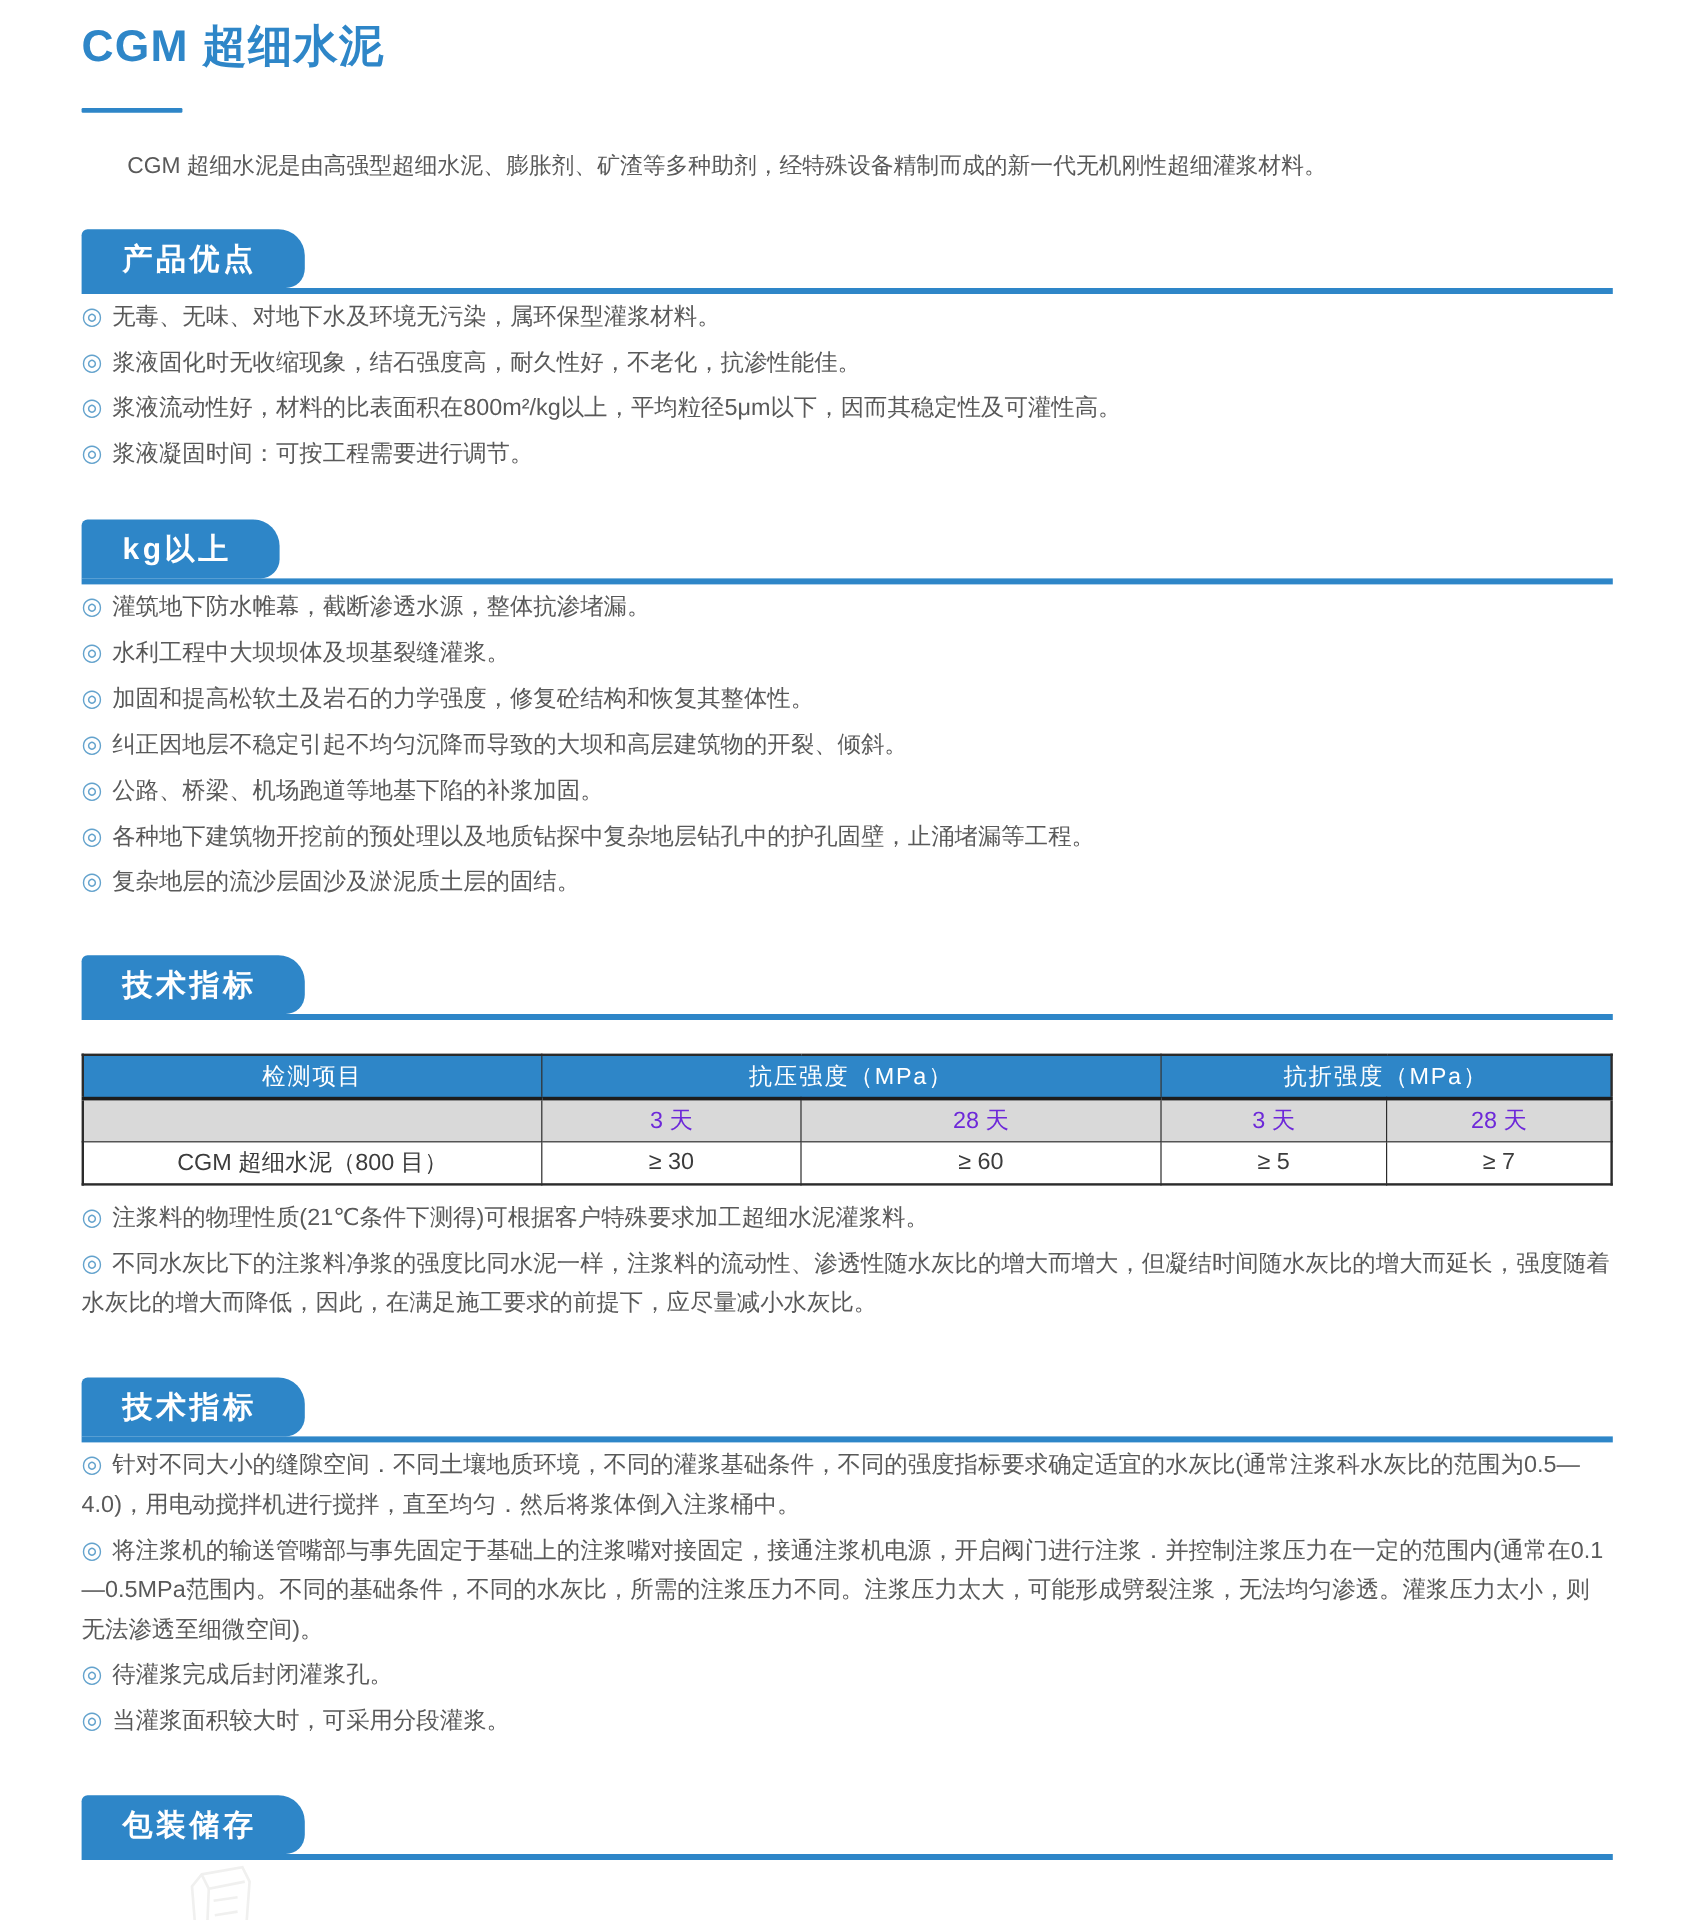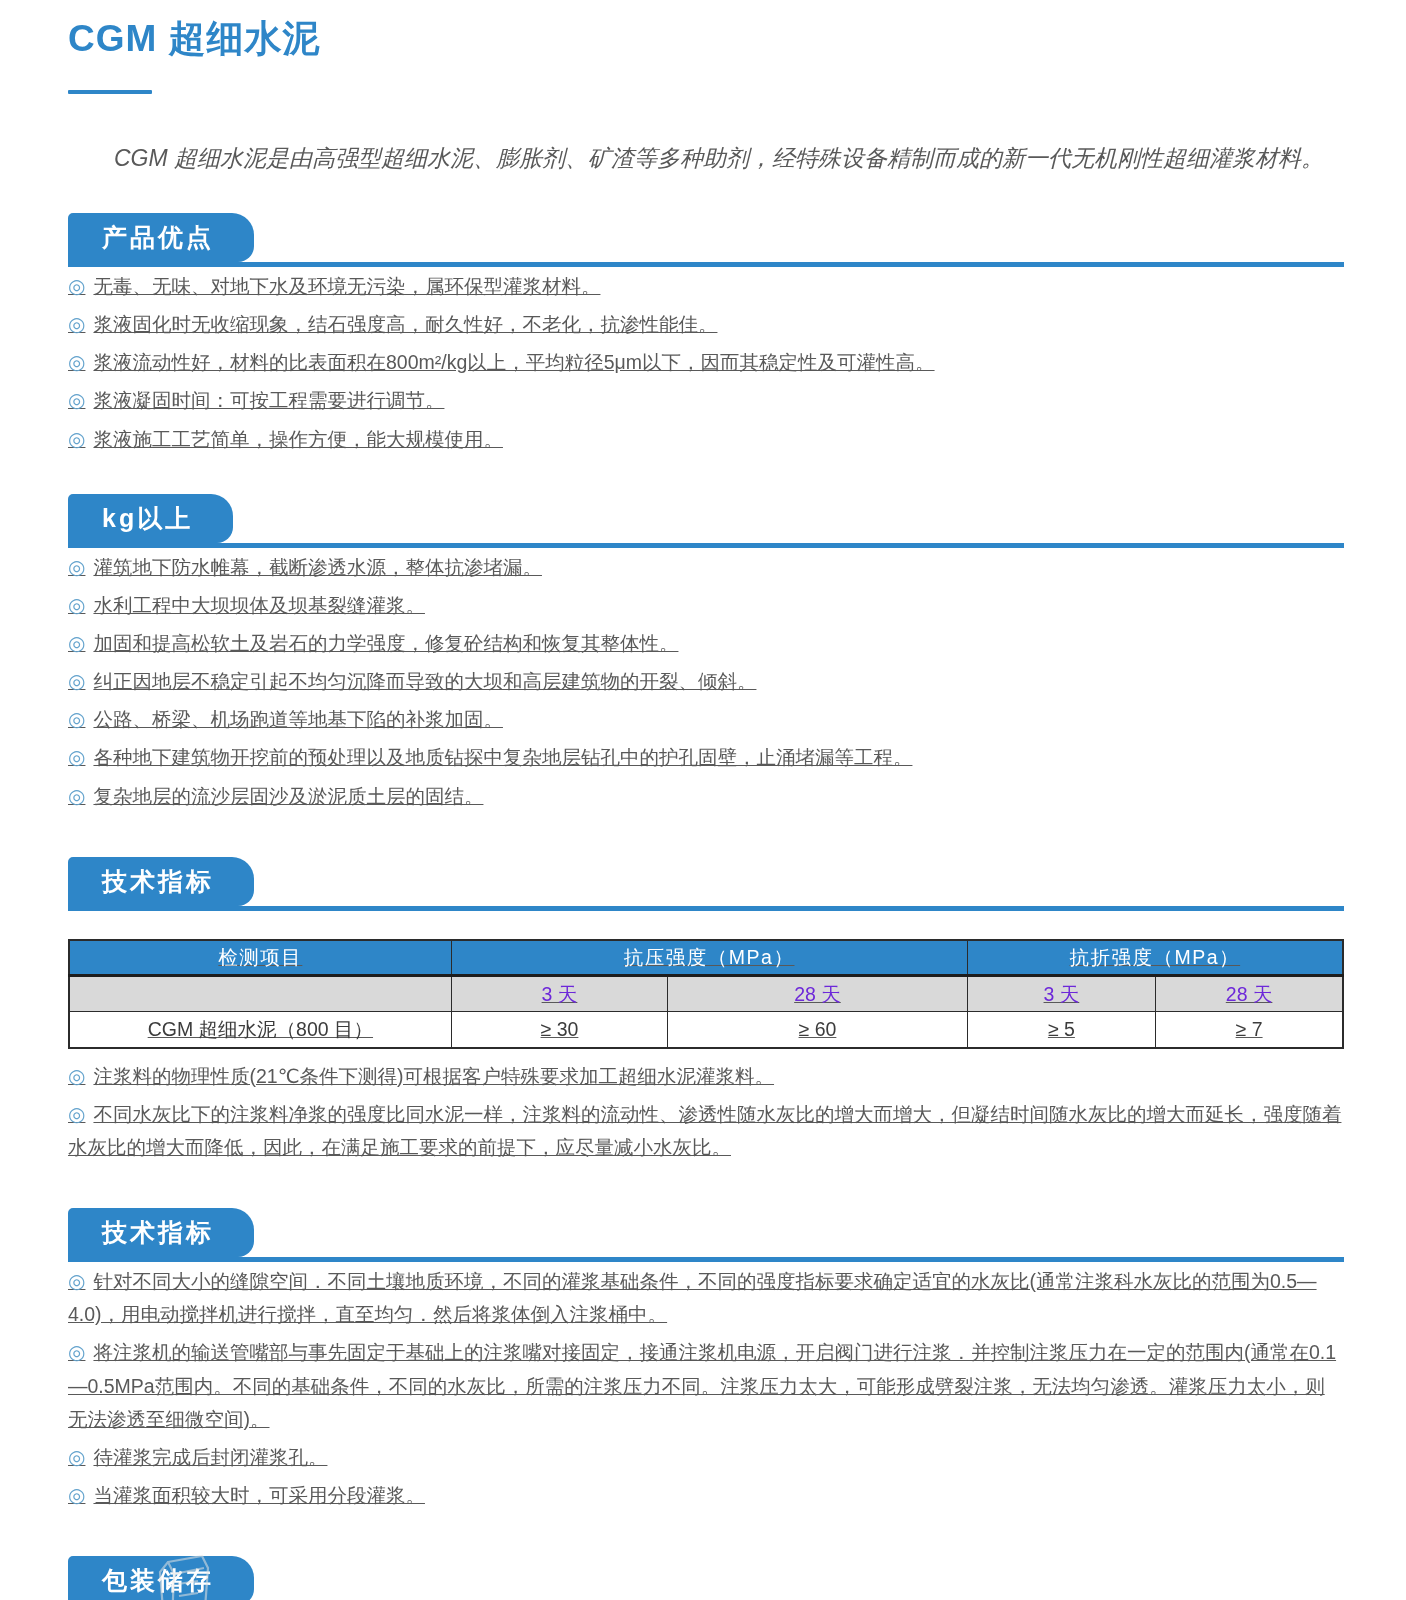--- a/index.html
+++ b/index.html
@@ -22,27 +22,26 @@
   .doc-title{
     color:var(--blue);
     font-size:37px;font-weight:700;letter-spacing:1px;
     line-height:1.25;
   }
   .title-dash{
     width:84px;height:4px;background:var(--blue);
     margin-top:28px;border-radius:1px;
   }
   .intro{
-    margin-top:46px;
-    font-size:23px;line-height:1.6;
+    margin-top:30px;
+    font-size:19px;line-height:1.6;
     text-indent:2em;
     color:var(--text);
-    font-style:italic;
-  }
-  .section{margin-top:36px;text-decoration:underline;}
+  }
+  .section{margin-top:36px;}
   .section.tight{margin-top:42px;}
   .section-head{
     border-bottom:5px solid var(--blue);
   }
   .badge{
     display:inline-block;
     background:var(--blue);
     color:#ffffff;
     font-size:25px;font-weight:700;letter-spacing:3px;
     padding:8px 40px 8px 34px;
@@ -111,21 +110,20 @@
     <div class="section-head">
       <div class="badge">
         <span>产品优点</span>
       </div>
     </div>
     <div class="bullets">
         <p class="bullet"><span class="b-icon">◎</span><span>无毒、无味、对地下水及环境无污染，属环保型灌浆材料。</span></p>
         <p class="bullet"><span class="b-icon">◎</span><span>浆液固化时无收缩现象，结石强度高，耐久性好，不老化，抗渗性能佳。</span></p>
         <p class="bullet"><span class="b-icon">◎</span><span>浆液流动性好，材料的比表面积在800m²/kg以上，平均粒径5μm以下，因而其稳定性及可灌性高。</span></p>
         <p class="bullet"><span class="b-icon">◎</span><span>浆液凝固时间：可按工程需要进行调节。</span></p>
-        <p class="bullet"><span class="b-icon">◎</span><span>浆液施工工艺简单，操作方便，能大规模使用。</span></p>
       </div>
   </div>
 
   <div class="section">
     <div class="section-head">
       <div class="badge">
         <span>kg以上</span>
       </div>
     </div>
     <div class="bullets">

